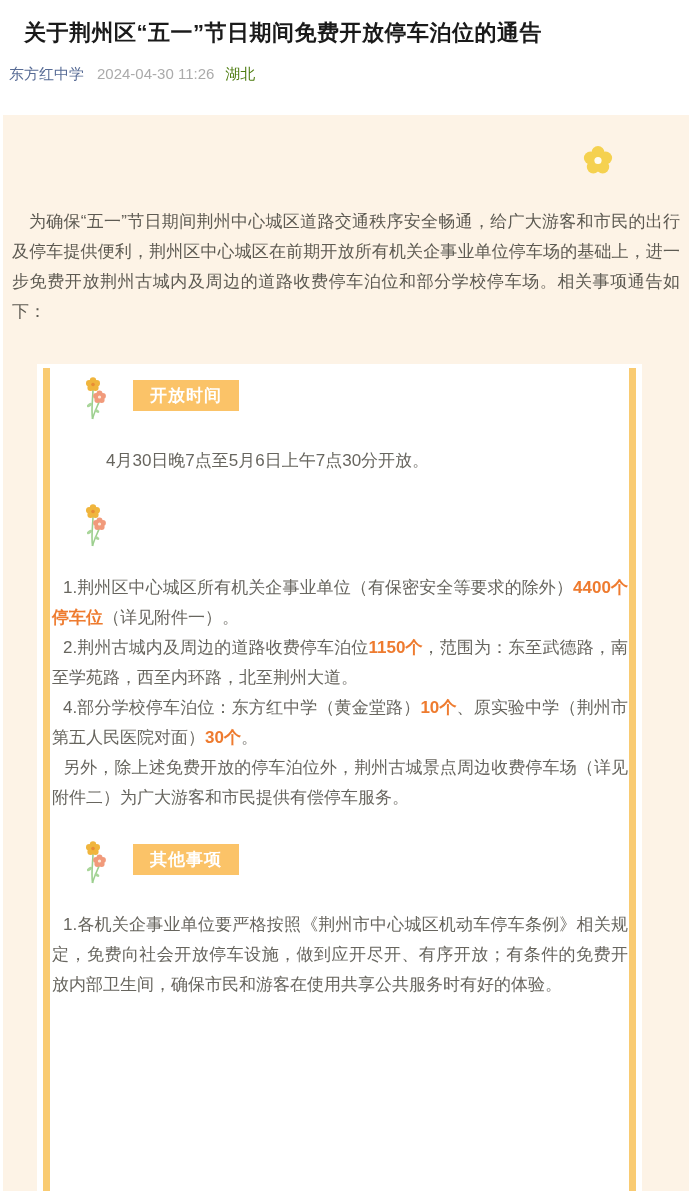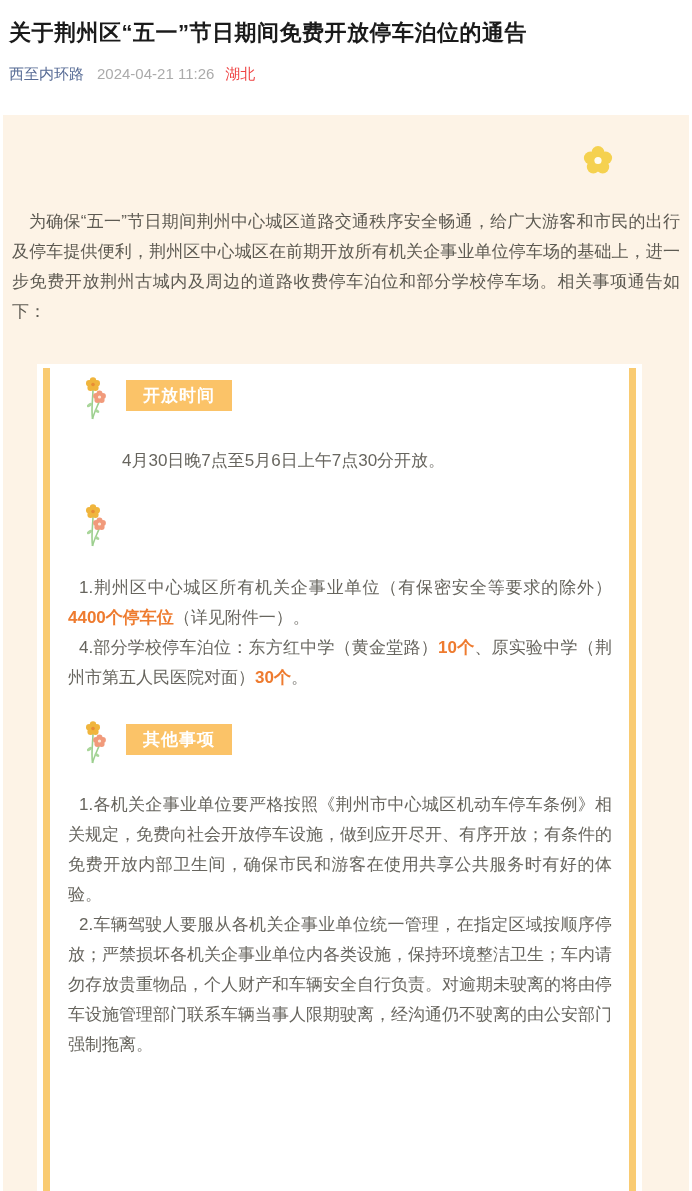--- a/index.html
+++ b/index.html
@@ -2,27 +2,27 @@
 <html><head>
 <meta charset="utf-8">
 <style>
   html, body { margin: 0; padding: 0; }
   body {
     width: 692px; height: 1191px; overflow: hidden;
     background: #ffffff;
     font-family: "Liberation Sans", sans-serif;
   }
   .title {
-    margin: 18px 9px 0; font-size: 22px; line-height: 30px;
+    margin: 18px 24px 0; font-size: 22px; line-height: 30px;
     font-weight: bold; color: #1a1a1a; letter-spacing: 0.5px;
   }
   .byline { margin: 15px 9px 0; font-size: 15px; line-height: 21px; }
   .account { color: #576b95; margin-right: 13px; cursor: pointer; }
   .date { color: #ababab; margin-right: 11px; }
-  .loc { color: #ef4444; }
+  .loc { color: #4d7c0f; }
 
   .panel {
     position: relative; margin: 31px 3px 0; background: #fdf3e6;
     padding: 30px 5px 0; height: 1110px;
   }
   .corner-flower { position: absolute; top: 31px; right: 76px; }
 
   .intro {
     margin: 62px 4px 0; font-size: 17px; line-height: 30px;
     color: #5d5a52; text-indent: 1em; text-align: justify;
@@ -30,46 +30,46 @@
 
   .box {
     position: relative; margin: 37px 42px 0 29px; background: #ffffff;
     padding: 13px 14px 40px 15px; min-height: 790px;
   }
   .bar { position: absolute; top: 4px; bottom: 0; width: 7px; background: #f9cb72; }
   .bar.left { left: 6px; }
   .bar.right { right: 6px; }
   #sections { position: relative; }
 
-  .section-head { display: flex; align-items: flex-start; gap: 20px; margin: 28px 0 0 34px; }
+  .section-head { display: flex; align-items: flex-start; gap: 27px; margin: 28px 0 0 34px; }
   #sections > .section-head:first-child { margin-top: 0; }
   .bouquet { flex: 0 0 auto; }
   .badge {
     display: inline-block; margin-top: 3px; padding: 0 17px;
     height: 31px; line-height: 31px; background: #fbc368;
     color: #ffffff; font-size: 17px; font-weight: bold; letter-spacing: 1px;
     white-space: nowrap;
   }
 
   .para {
-    margin: 25px 16px 0; font-size: 17px; line-height: 30px;
+    margin: 25px 0 0; font-size: 17px; line-height: 30px;
     color: #67655e; text-indent: 11px; text-align: justify;
   }
   .para + .para { margin-top: 0; }
   .para.time { padding-left: 43px; }
   .em { color: #ee7b2f; font-weight: bold; }
 </style>
 </head>
 <body>
 
 <div class="page">
   <h1 class="title">关于荆州区“五一”节日期间免费开放停车泊位的通告</h1>
 
   <div class="byline">
-    <span class="account">西至内环路</span><span class="date">2024-04-21 11:26</span><span class="loc">湖北</span>
+    <span class="account">东方红中学</span><span class="date">2024-04-30 11:26</span><span class="loc">湖北</span>
   </div>
 
   <div class="panel">
     <svg class="corner-flower" width="30" height="30" viewBox="0 0 30 30" xmlns="http://www.w3.org/2000/svg">
       <g fill="#f5d14f">
         <circle cx="15" cy="6.5" r="6.5"></circle>
         <circle cx="22.6" cy="12" r="6.5"></circle>
         <circle cx="19.7" cy="21" r="6.5"></circle>
         <circle cx="10.3" cy="21" r="6.5"></circle>
         <circle cx="7.4" cy="12" r="6.5"></circle>
@@ -127,21 +127,23 @@
       <circle cx="13.5" cy="16.4" r="3"></circle>
                 <circle cx="16.9" cy="18.9" r="3"></circle>
       <circle cx="15.6" cy="22.9" r="3"></circle>
                 <circle cx="11.4" cy="22.9" r="3"></circle>
       <circle cx="10.1" cy="18.9" r="3"></circle>
     </g>
     <circle cx="13.5" cy="20" r="1.6" fill="#fde8d8"></circle>
   </svg>
           </div>
           <p class="para"><span>1.荆州区中心城区所有机关企事业单位（有保密安全等要求的除外）</span><span class="em">4400个停车位</span><span>（详见附件一）。</span></p>
+          <p class="para"><span>2.荆州古城内及周边的道路收费停车泊位</span><span class="em">1150个</span><span>，范围为：东至武德路，南至学苑路，西至内环路，北至荆州大道。</span></p>
           <p class="para"><span>4.部分学校停车泊位：东方红中学（黄金堂路）</span><span class="em">10个</span><span>、原实验中学（荆州市第五人民医院对面）</span><span class="em">30个</span><span>。</span></p>
+          <p class="para"><span>另外，除上述免费开放的停车泊位外，荆州古城景点周边收费停车场（详见附件二）为广大游客和市民提供有偿停车服务。</span></p>
           <div class="section-head">
   <svg class="bouquet" width="20" height="44" viewBox="0 0 20 44" xmlns="http://www.w3.org/2000/svg">
     <path d="M7 12 C 7 22, 5 30, 6.5 42" stroke="#9ccf8e" stroke-width="1.6" fill="none"></path>
     <path d="M13.5 24 C 11 30, 8 36, 6.5 42" stroke="#9ccf8e" stroke-width="1.6" fill="none"></path>
     <ellipse cx="3.5" cy="28" rx="3" ry="1.6" fill="#a9d69a" transform="rotate(-35 3.5 28)"></ellipse>
     <ellipse cx="11" cy="34" rx="2.6" ry="1.4" fill="#a9d69a" transform="rotate(30 11 34)"></ellipse>
     <g fill="#f0b53d">
       <circle cx="7" cy="3.5" r="3.2"></circle>
                 <circle cx="10.8" cy="6.3" r="3.2"></circle>
       <circle cx="9.4" cy="10.7" r="3.2"></circle>
@@ -154,17 +156,16 @@
                 <circle cx="16.9" cy="18.9" r="3"></circle>
       <circle cx="15.6" cy="22.9" r="3"></circle>
                 <circle cx="11.4" cy="22.9" r="3"></circle>
       <circle cx="10.1" cy="18.9" r="3"></circle>
     </g>
     <circle cx="13.5" cy="20" r="1.6" fill="#fde8d8"></circle>
   </svg>
 <span class="badge">其他事项</span>
           </div>
           <p class="para"><span>1.各机关企事业单位要严格按照《荆州市中心城区机动车停车条例》相关规定，免费向社会开放停车设施，做到应开尽开、有序开放；有条件的免费开放内部卫生间，确保市民和游客在使用共享公共服务时有好的体验。</span></p>
-          <p class="para"><span>2.车辆驾驶人要服从各机关企事业单位统一管理，在指定区域按顺序停放；严禁损坏各机关企事业单位内各类设施，保持环境整洁卫生；车内请勿存放贵重物品，个人财产和车辆安全自行负责。对逾期未驶离的将由停车设施管理部门联系车辆当事人限期驶离，经沟通仍不驶离的由公安部门强制拖离。</span></p>
         </div>
     </div>
   </div>
 </div>
 
 </body></html>

